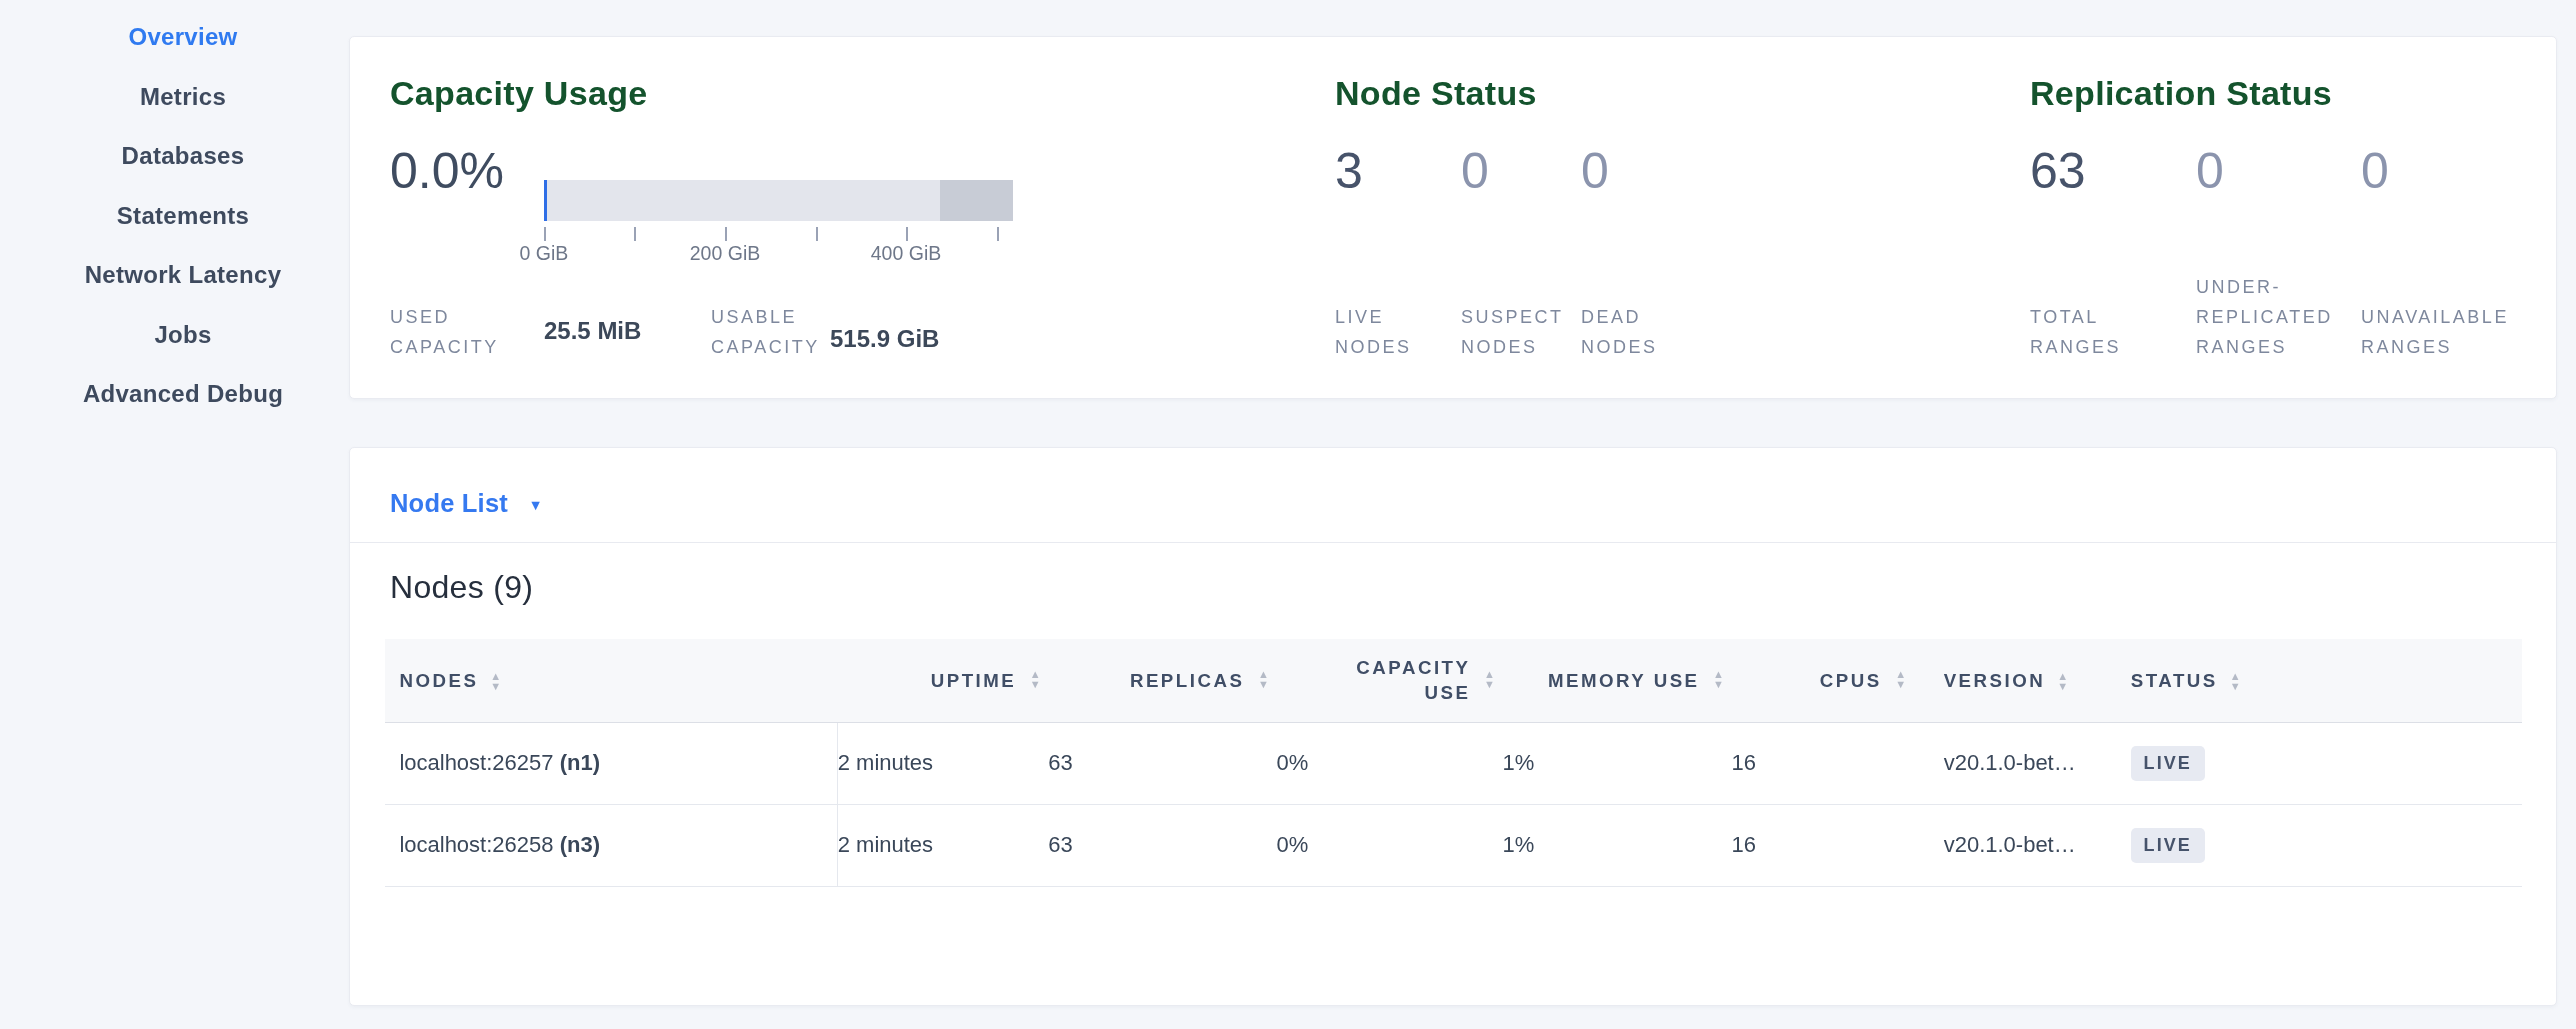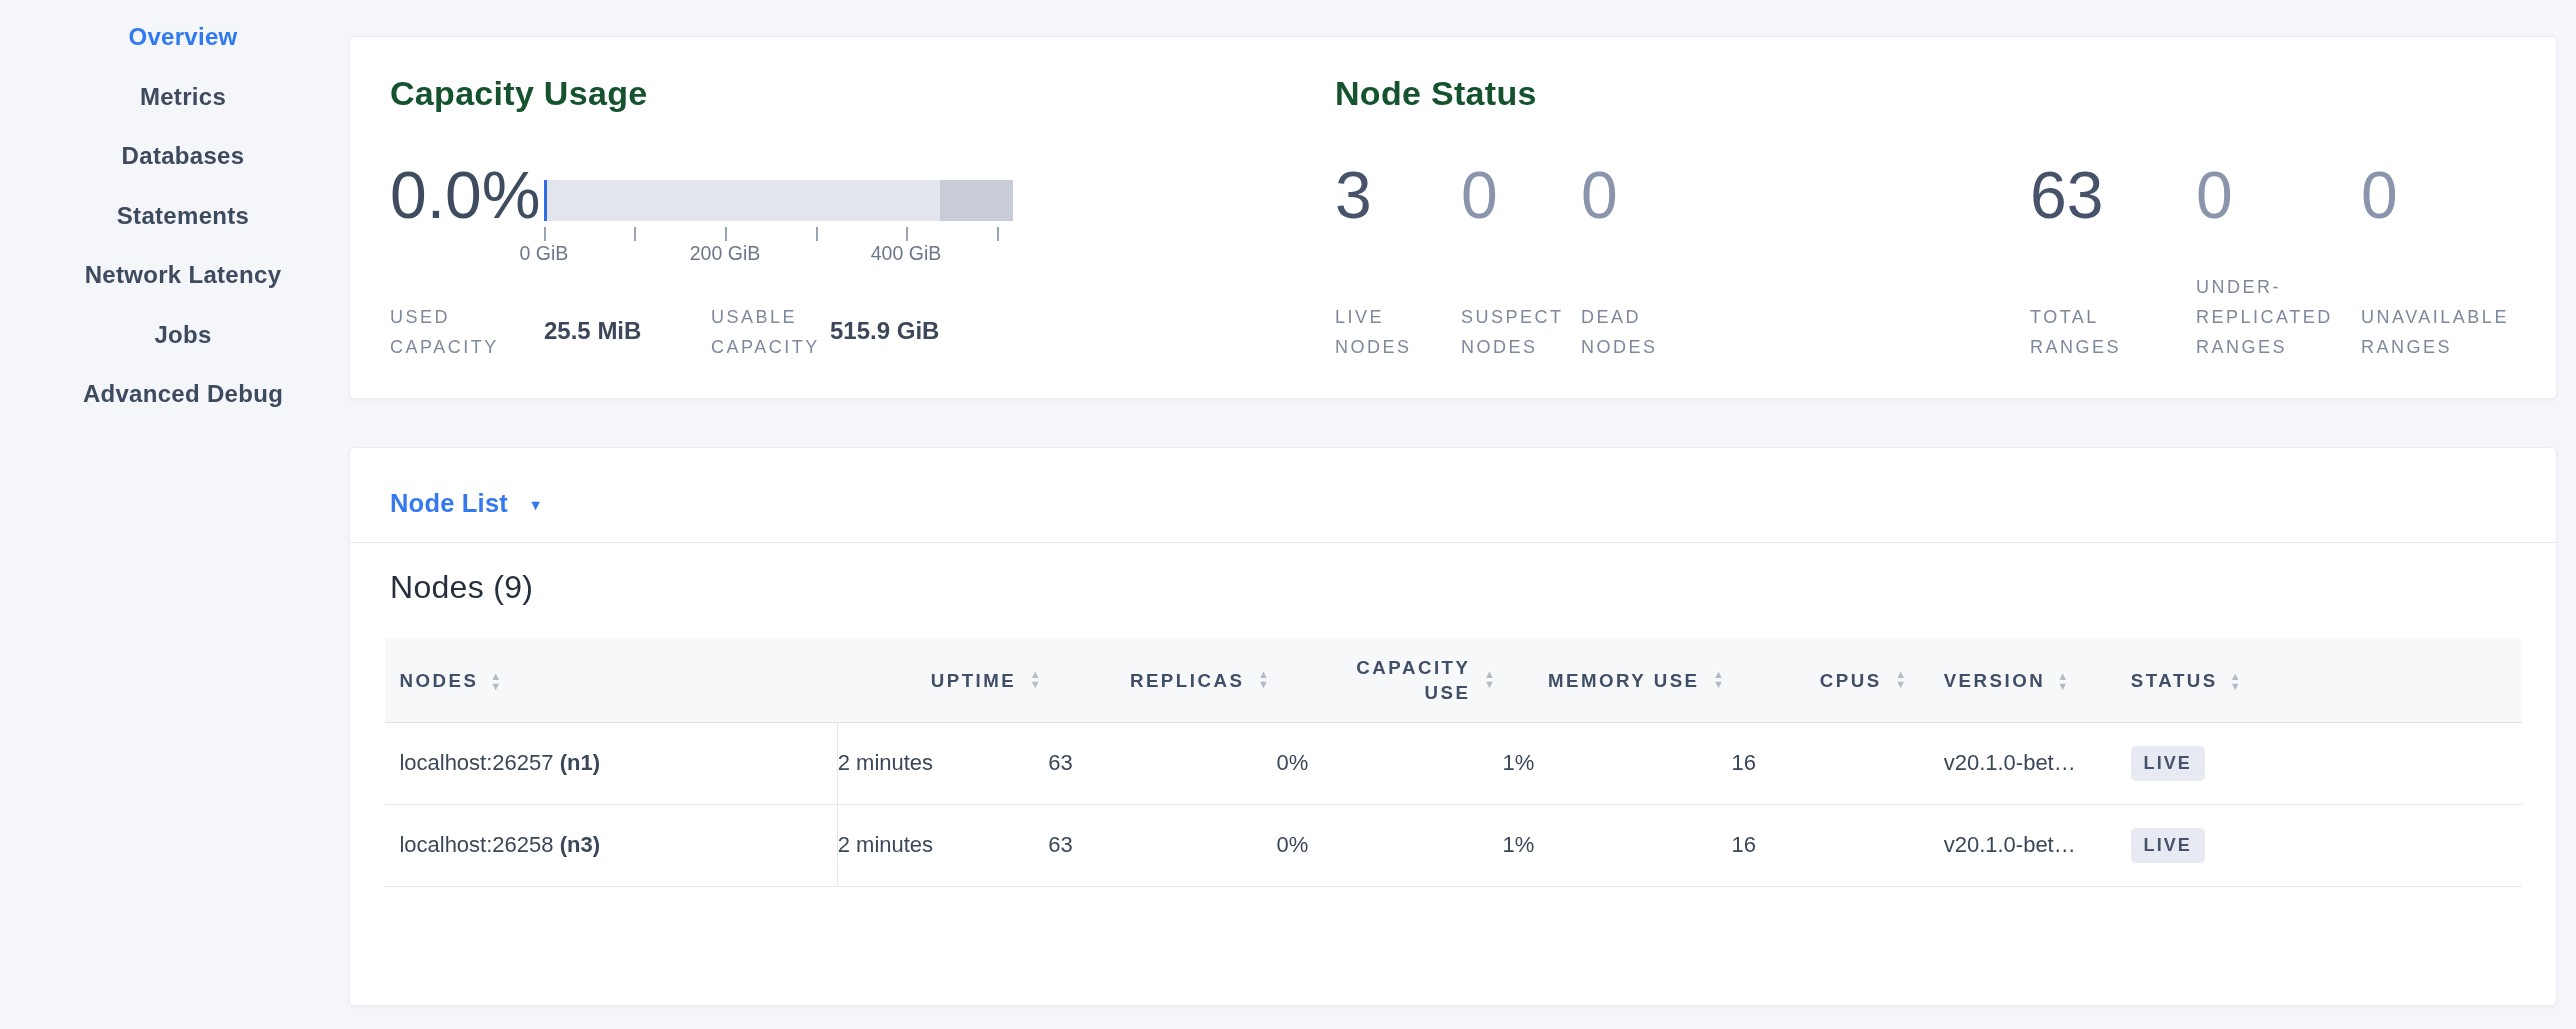--- a/index.html
+++ b/index.html
@@ -33,22 +33,22 @@
   .sec { position:absolute; top:0; height:100%; }
   #sec-capacity    { left:40px;  width:942px; }
   #sec-node-status { left:985px; width:671px; }
   #sec-replication { left:1680px; width:509px; }
 
   .sec-title {
     position:absolute; left:0; top:37px; font-size:34px; font-weight:700;
     color:#14532d; letter-spacing:0.3px; white-space:nowrap;
   }
   .big {
-    position:absolute; top:109px; font-size:66px; line-height:1;
-    color:#47536a; white-space:nowrap;margin-top:16px;
+    position:absolute; top:109px; font-size:50px; line-height:1;
+    color:#47536a; white-space:nowrap;
   }
   .big.dim { color:#8b94ad; }
 
   .stat-label {
     position:absolute; top:265px; font-size:18px; line-height:30px;
     letter-spacing:2.5px; color:#7e889d; white-space:nowrap;
   }
   .stat-label.three { top:235px; }
   .stat-value {
     position:absolute; top:280px; font-size:24px; font-weight:700;
@@ -66,21 +66,21 @@
     position:absolute; top:205px; width:136px; text-align:center;
     font-size:19.5px; color:#6e7789; white-space:nowrap;
   }
   .tick-label.l0 { left:86px; } .tick-label.l1 { left:267px; } .tick-label.l2 { left:448px; }
 
   
   .ns-0 { left:0; } .ns-1 { left:126px; } .ns-2 { left:246px; }
   .rp-0 { left:0; } .rp-1 { left:166px; } .rp-2 { left:331px; }
   .cap-pct { left:0; color:#3f4c60; }
   .used-label { left:0; } .used-value { left:154px; }
-  .usable-label { left:321px; } .usable-value { left:440px; }
+  .usable-label { left:321px; } .usable-value { left:440px;margin-top:8px; }
 
   
   .dropdown-row {
     position:absolute; left:0; top:16px; width:100%; height:79px;
     border-bottom:1.7px solid #e8eaf0; display:flex; align-items:center;
     padding-left:40px; cursor:pointer;text-align:center;
   }
   .dropdown-label { font-size:25.5px; color:#3579f0; font-weight:600; letter-spacing:0.2px; }
   .dropdown-caret { font-size:14.4px; color:#3579f0; margin-left:20.4px; padding-top:3.4px; }
 
@@ -191,20 +191,21 @@
       <span style="display:block">SUSPECT</span>
       <span style="display:block">NODES</span>
     </div>
     <div class="stat-label ns-2">
       <span style="display:block">DEAD</span>
       <span style="display:block">NODES</span>
     </div>
   </div>
 
   <div class="sec" id="sec-replication">
+    <div class="sec-title">Replication Status</div>
     <div class="big rp-0">63</div>
     <div class="big dim rp-1">0</div>
     <div class="big dim rp-2">0</div>
     <div class="stat-label rp-0">
       <span style="display:block">TOTAL</span>
       <span style="display:block">RANGES</span>
     </div>
     <div class="stat-label three rp-1">
       <span style="display:block">UNDER-</span>
       <span style="display:block">REPLICATED</span>

